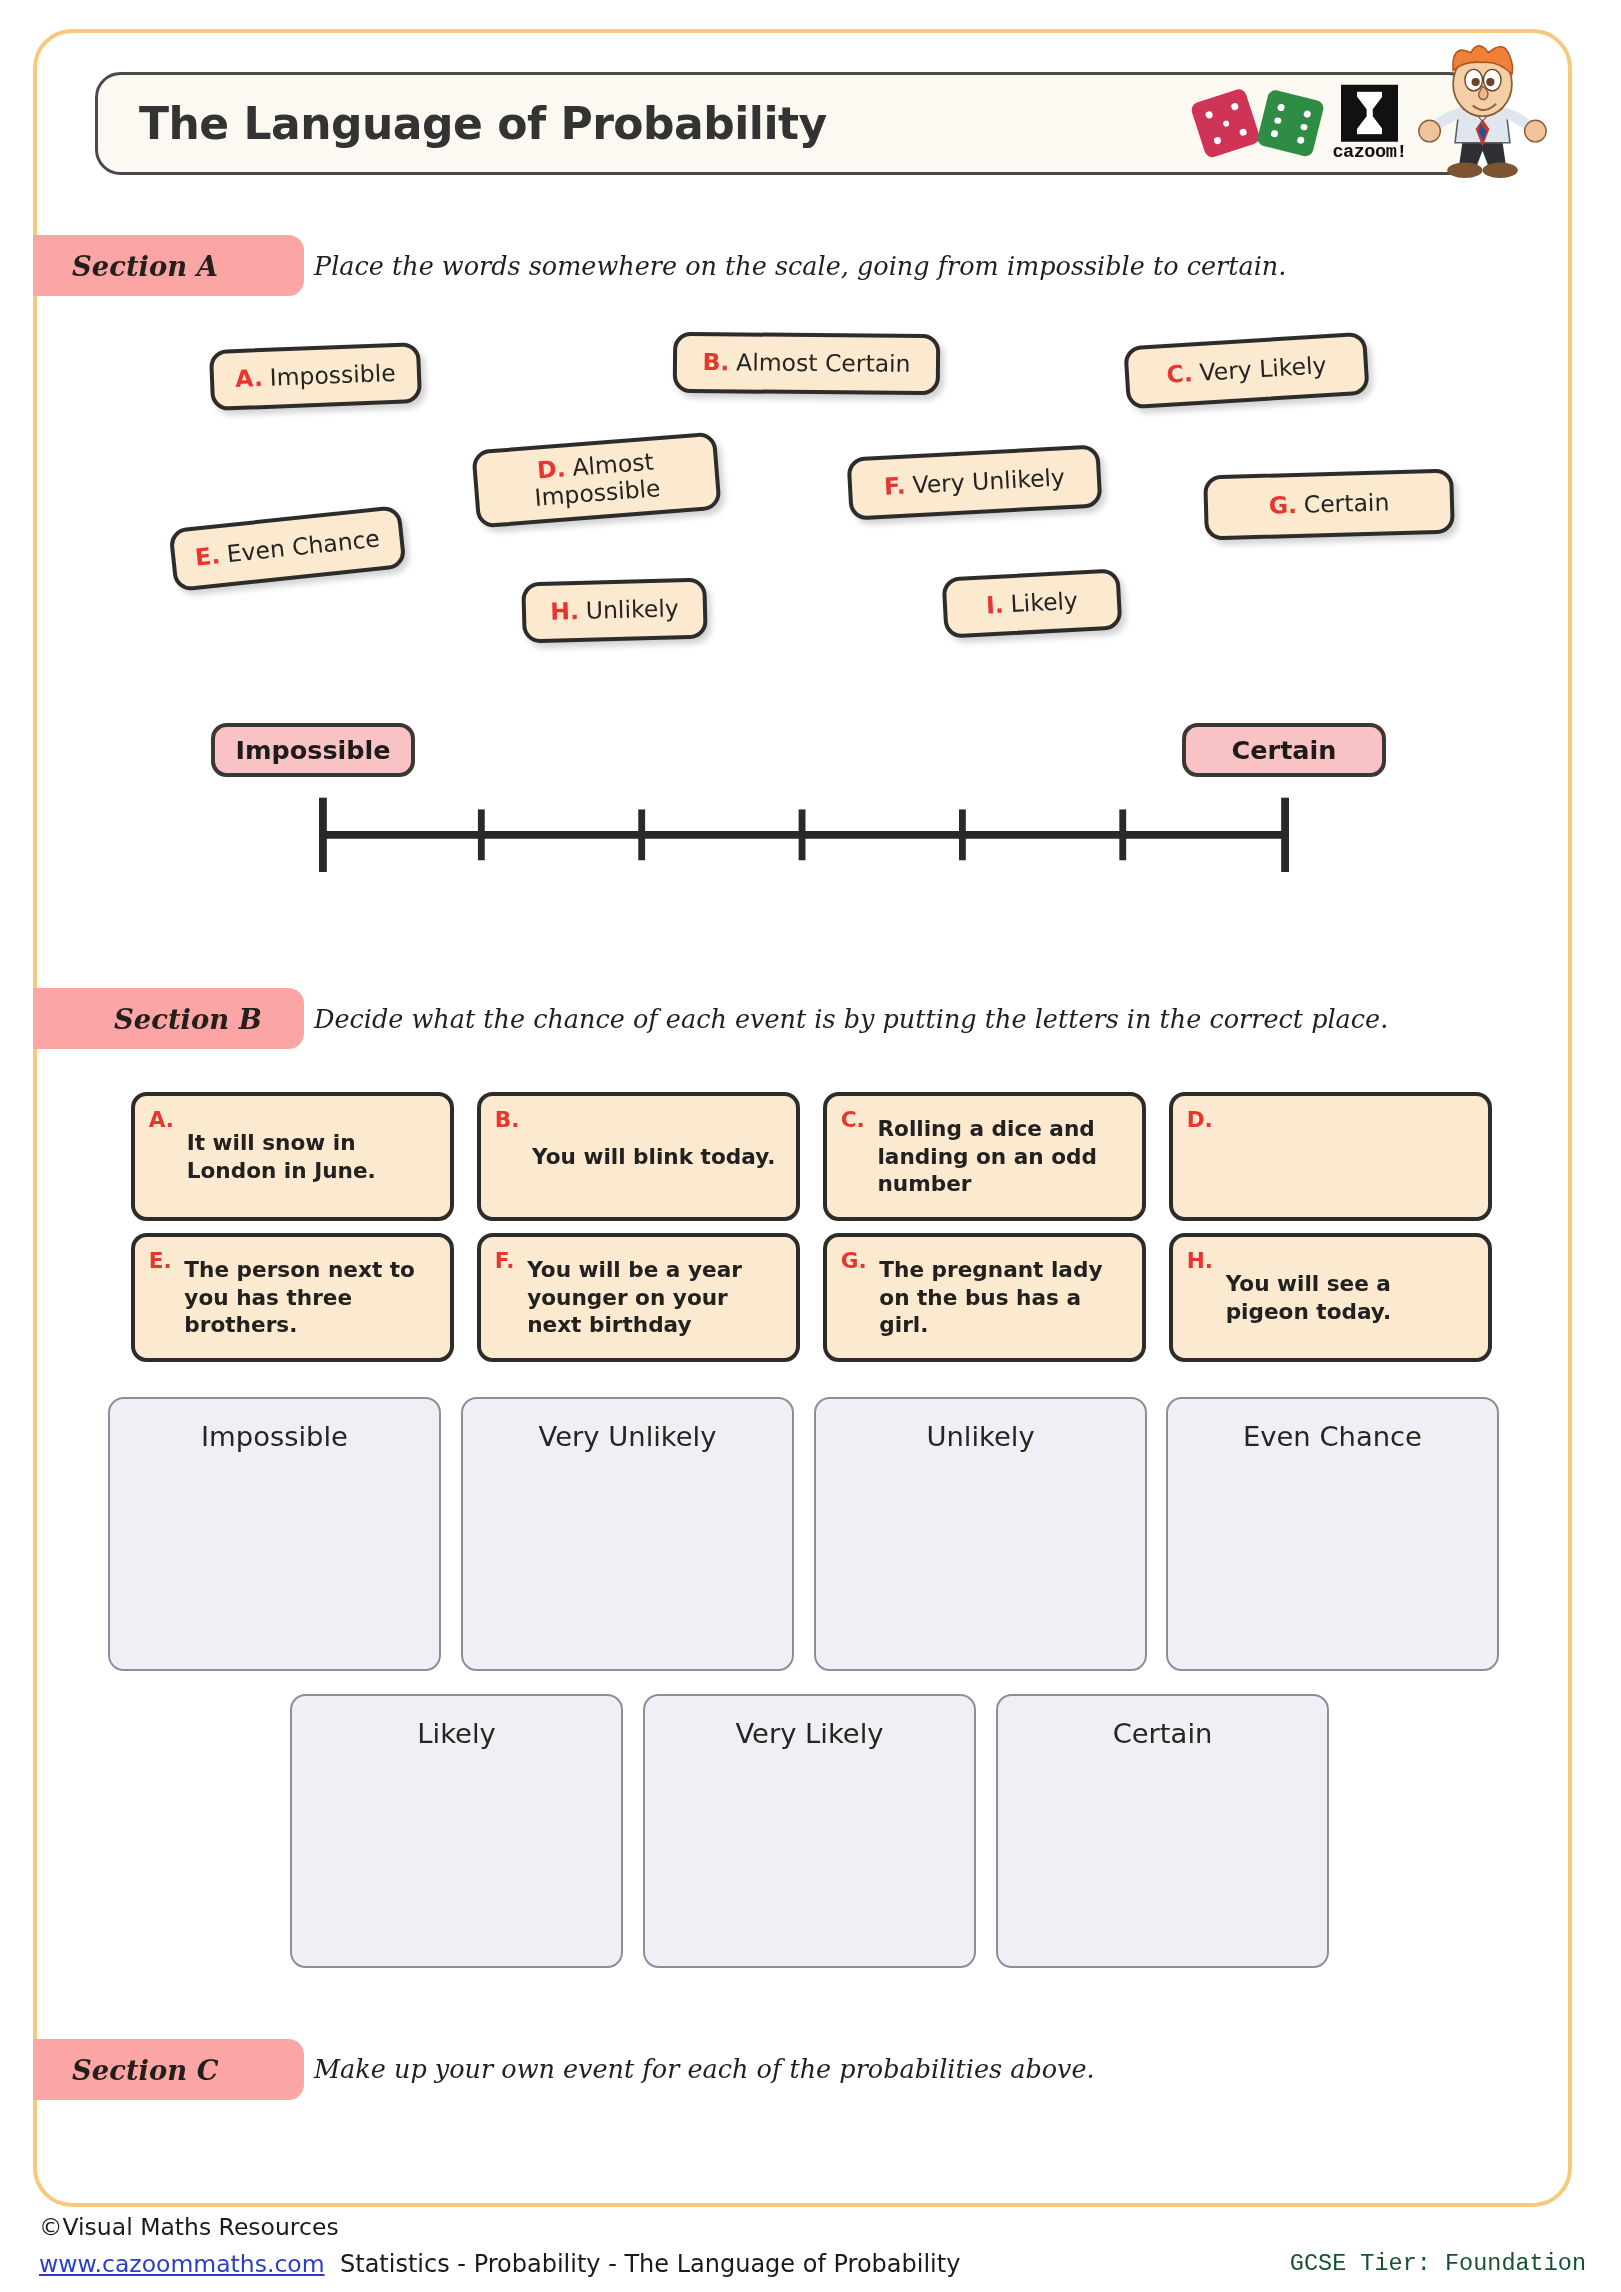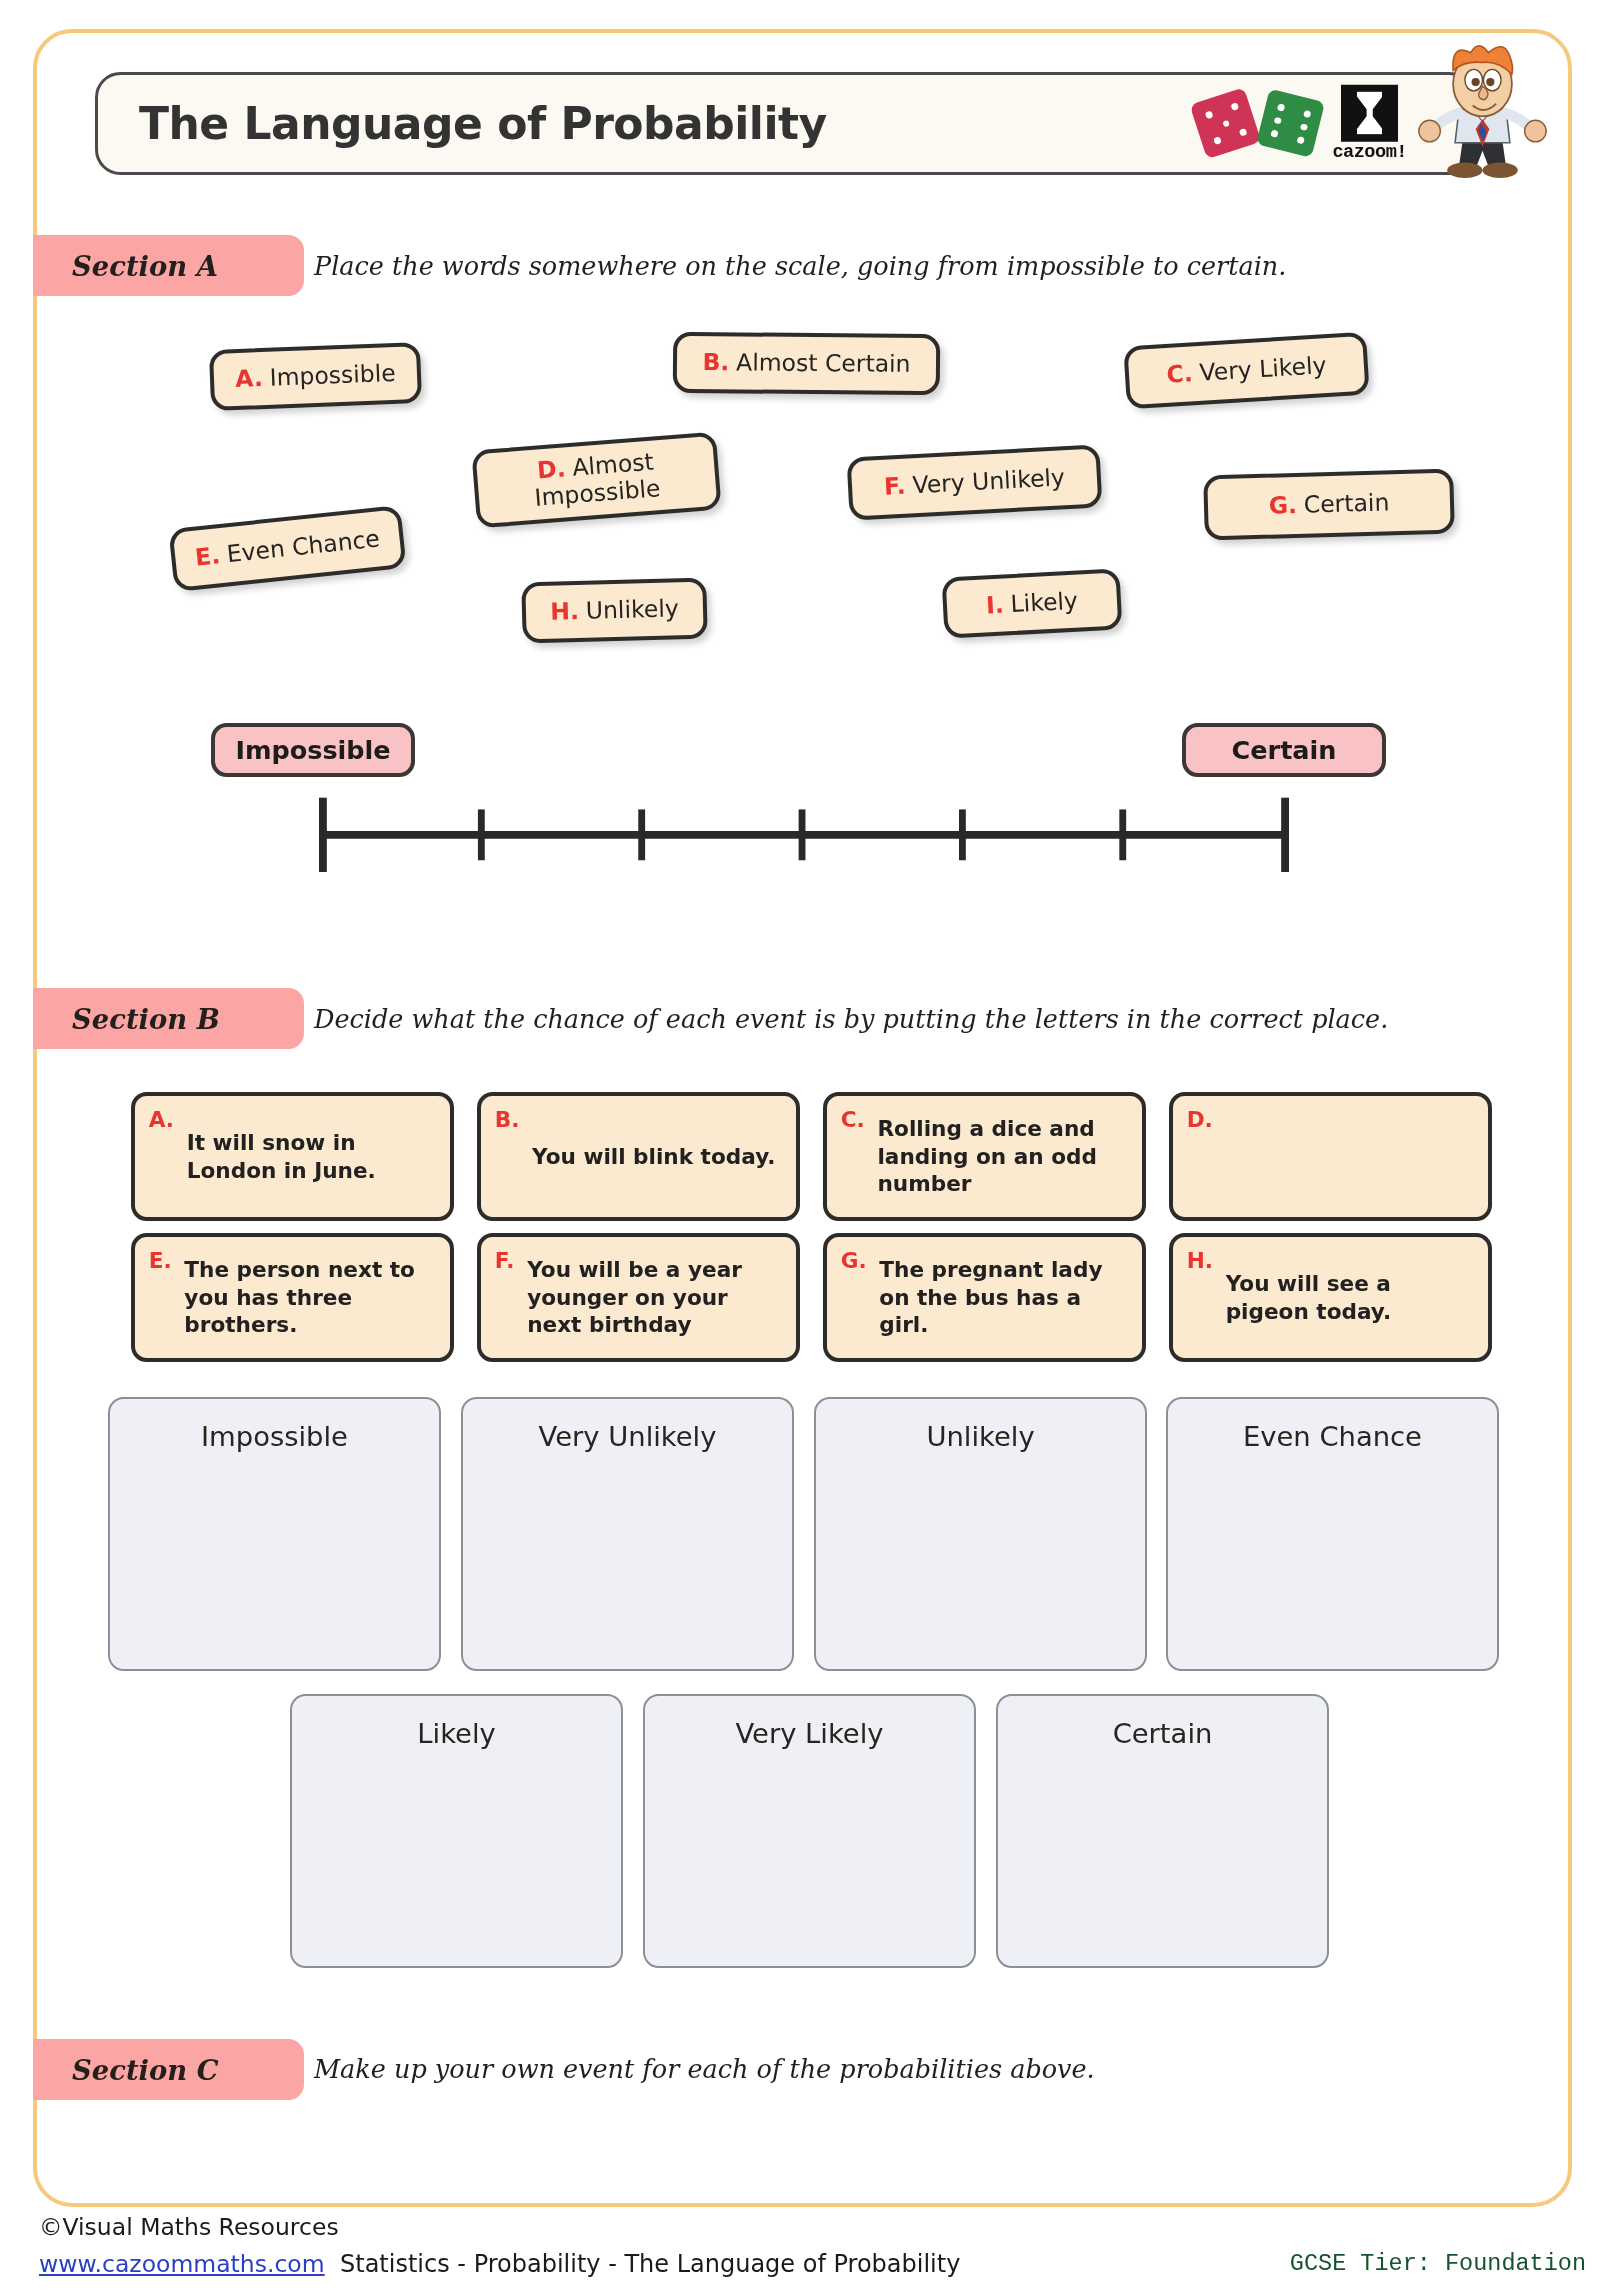--- a/index.html
+++ b/index.html
@@ -364,21 +364,21 @@
     <line x1="8" y1="14" x2="8" y2="90" stroke="#2b2927" stroke-width="8"></line>
     <line x1="170" y1="26" x2="170" y2="78" stroke="#2b2927" stroke-width="7"></line>
     <line x1="334" y1="26" x2="334" y2="78" stroke="#2b2927" stroke-width="7"></line>
     <line x1="498" y1="26" x2="498" y2="78" stroke="#2b2927" stroke-width="7"></line>
     <line x1="662" y1="26" x2="662" y2="78" stroke="#2b2927" stroke-width="7"></line>
     <line x1="826" y1="26" x2="826" y2="78" stroke="#2b2927" stroke-width="7"></line>
     <line x1="992" y1="14" x2="992" y2="90" stroke="#2b2927" stroke-width="8"></line>
   </svg>
 </div>
 
-<div class="section-strip" style="left:33px; top:988px; width:271px;">
+<div class="section-strip" style="left:33px; top:988px; width:271px;justify-content:center;">
   <span class="sec-label">Section B</span>
 </div>
 <div class="section-instruction" style="left:314px; top:1004px;">Decide what the chance of each event is by putting the letters in the correct place.</div>
 
 <div class="event-card" style="left:131px; top:1092px; width:323px; height:129px;">
   <span class="ltr">A.</span>
   <span>It will snow in London in June.</span>
 </div>
 <div class="event-card" style="left:477px; top:1092px; width:323px; height:129px;">
   <span class="ltr">B.</span>

